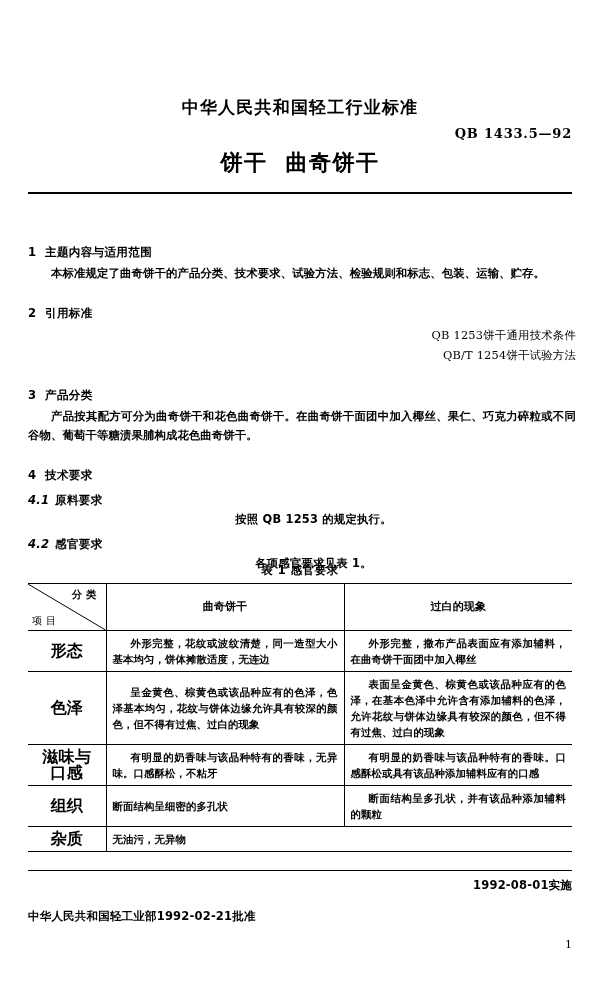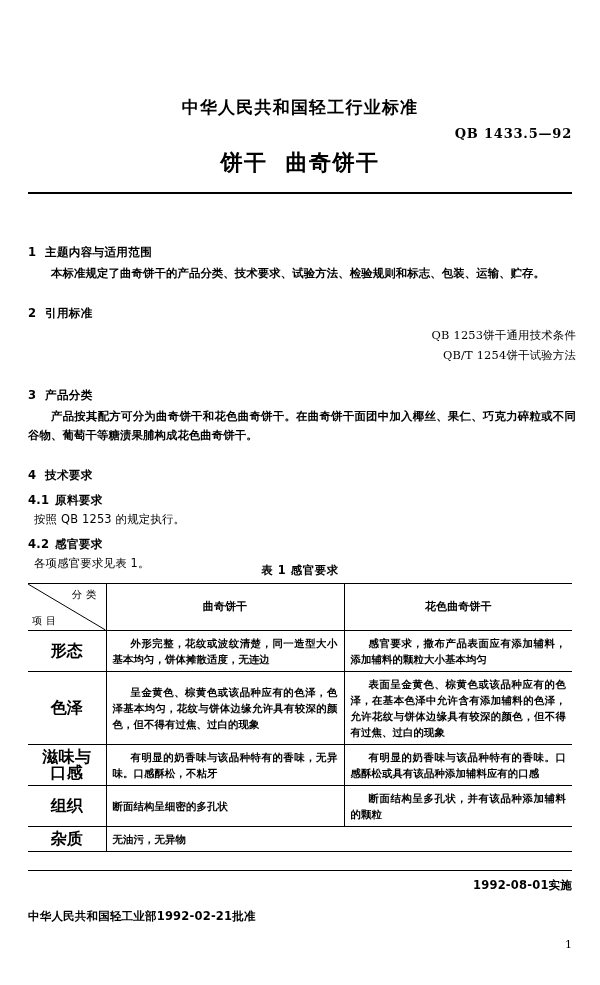--- a/index.html
+++ b/index.html
@@ -88,20 +88,21 @@
   }
   .sub-head {
     font-weight: bold;
     font-size: 11.6px;
     margin-top: 6px;
     letter-spacing: 0.3px;
   }
   .sub-head .num {
     display: inline-block;
     min-width: 27px;
+    font-style: italic;
   }
   .para {
     text-indent: 23px;
     text-align: justify;
     font-weight: bold;
     letter-spacing: 0.1px;
     margin: 1px 0;
   }
   .ref-line {
     font-weight: normal;
@@ -109,23 +110,24 @@
     letter-spacing: 0.2px;
     line-height: 20px;
     text-align: right;
   }
   .ref-line .code {
     font-family: "DejaVu Serif", "Liberation Serif", serif;
     display: inline-block;
     min-width: 78px;
   }
   .indent-line {
-    font-weight: normal;
-    margin-left: 6px;
+    font-weight: bold;
+    margin-left: 23px;
     letter-spacing: 0.2px;
+    text-align: center;
   }
 
   
   .table-caption {
     position: absolute;
     left: 0;
     top: 563px;
     width: 600px;
     text-align: center;
     font-size: 11.4px;
@@ -171,21 +173,21 @@
     position: absolute;
     left: 0; top: 0;
     width: 100%;
     height: 100%;
   }
   .hdr-diag .lbl-cat {
     position: absolute;
     right: 5px;
     top: 2px;
     font-size: 10.4px;
-    font-weight: normal;
+    font-weight: bold;
     letter-spacing: 4px;
   }
   .hdr-diag .lbl-item {
     position: absolute;
     left: 4px;
     bottom: 1px;
     font-size: 10px;
     font-weight: normal;
     letter-spacing: 4px;
   }
@@ -300,27 +302,27 @@
 
         <tr>
           <td class="hdr-diag tbl-line-thick">
             <svg class="diag-svg" viewBox="0 0 78 46" preserveAspectRatio="none">
               <line x1="0" y1="0" x2="78" y2="46" stroke="#000" stroke-width="1"></line>
             </svg>
             <span class="lbl-cat">分类</span>
             <span class="lbl-item">项目</span>
           </td>
           <td class="hdr-col-title tbl-line-thick vline-left">曲奇饼干</td>
-          <td class="hdr-col-title tbl-line-thick vline-left">花色曲奇饼干</td>
+          <td class="hdr-col-title tbl-line-thick vline-left">过白的现象</td>
         </tr>
 
         <tr>
           <td class="item-cell tbl-line-thin">形态</td>
           <td class="cell-text tbl-line-thin vline-left">外形完整，花纹或波纹清楚，同一造型大小基本均匀，饼体摊散适度，无连边</td>
-          <td class="cell-text tbl-line-thin vline-left">感官要求，撒布产品表面应有添加辅料，添加辅料的颗粒大小基本均匀</td>
+          <td class="cell-text tbl-line-thin vline-left">外形完整，撒布产品表面应有添加辅料，在曲奇饼干面团中加入椰丝</td>
         </tr>
 
         <tr>
           <td class="item-cell tbl-line-thin">色泽</td>
           <td class="cell-text tbl-line-thin vline-left">呈金黄色、棕黄色或该品种应有的色泽，色泽基本均匀，花纹与饼体边缘允许具有较深的颜色，但不得有过焦、过白的现象</td>
           <td class="cell-text tbl-line-thin vline-left">表面呈金黄色、棕黄色或该品种应有的色泽，在基本色泽中允许含有添加辅料的色泽，允许花纹与饼体边缘具有较深的颜色，但不得有过焦、过白的现象</td>
         </tr>
 
         <tr>
           <td class="item-cell narrow tbl-line-thin">滋味与口感</td>

